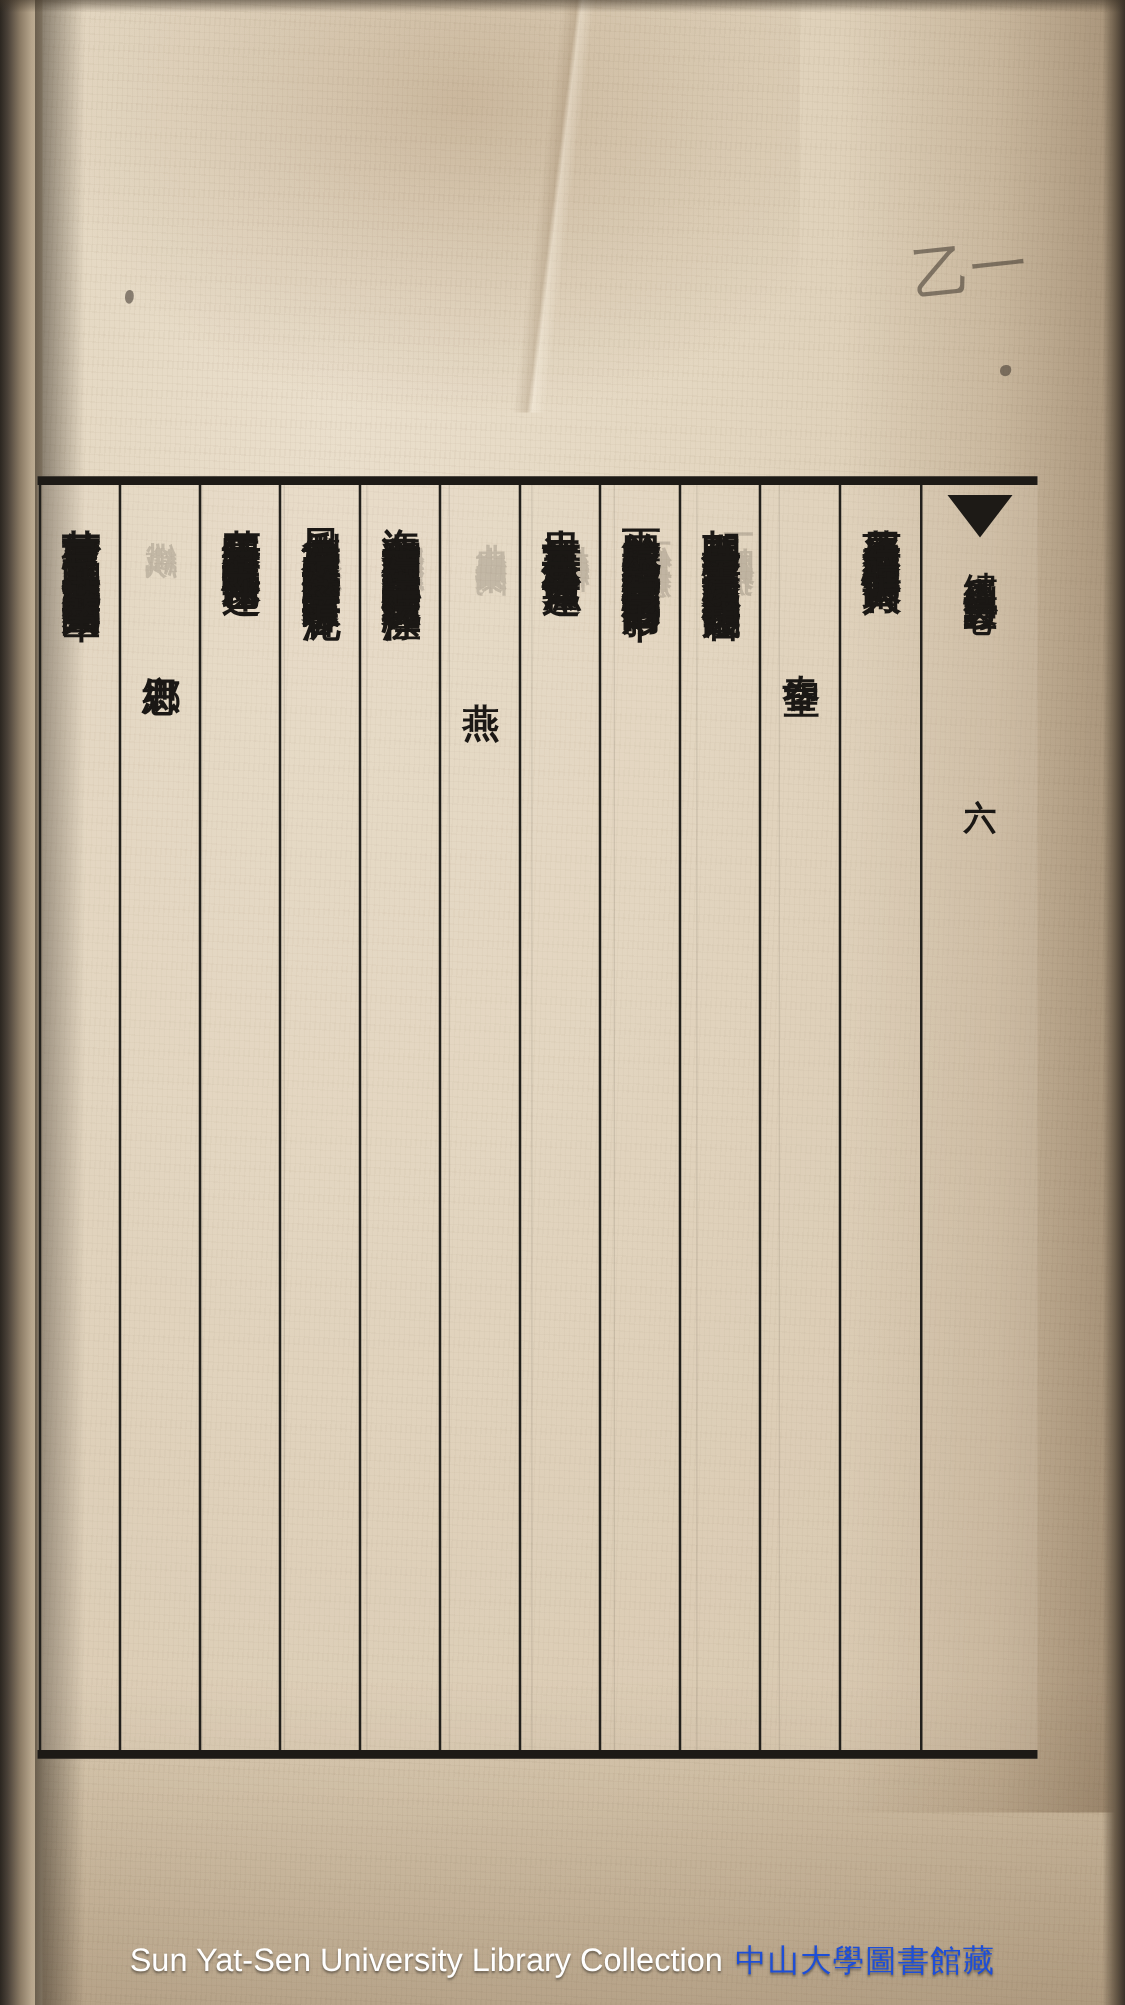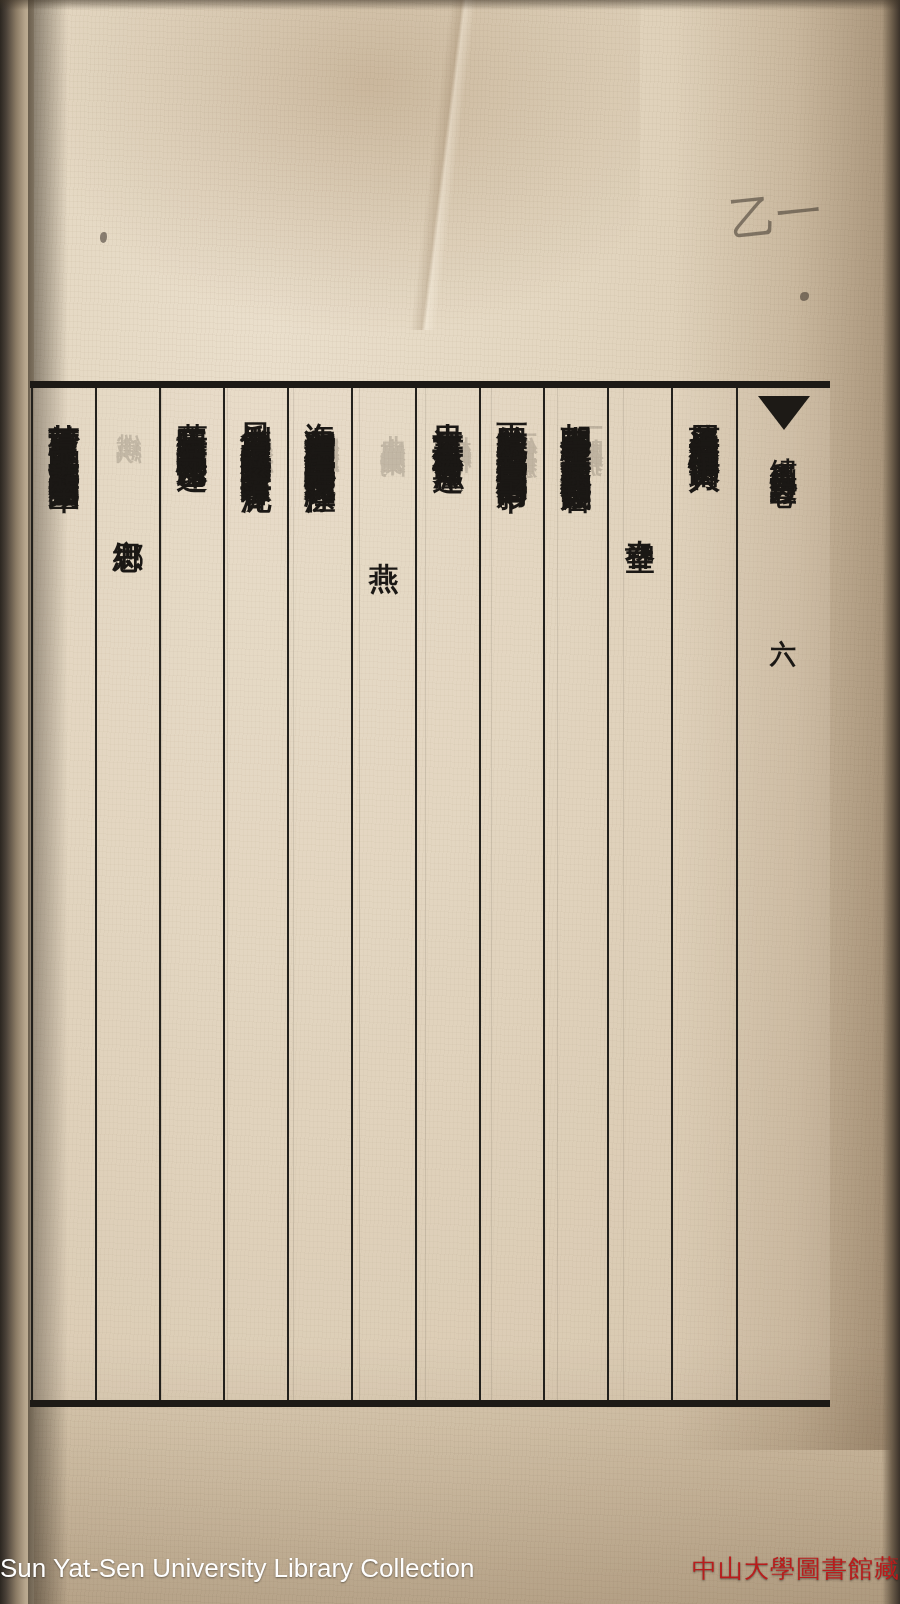--- a/index.html
+++ b/index.html
@@ -212,34 +212,34 @@
   }
 
   
   .footer {
     position: absolute;
     left: 0; bottom: 0;
     width: 900px;
     height: 72px;
     display: flex;
     align-items: center;
-    justify-content: space-between;
+    justify-content: center;
     gap: 10px;
     background: rgba(205,190,168,0.0);
   }
   .footer .fw-en {
     font-family: "Liberation Sans", sans-serif;
     font-size: 26px;
     color: #ffffff;
     text-shadow: 0 1px 2px rgba(0,0,0,0.45);
   }
   .footer .fw-zh {
     font-family: "DejaVu Sans", sans-serif;
     font-size: 25px;
-    color: #b91c1c;
+    color: #1d4ed8;
     text-shadow: 0 1px 2px rgba(0,0,0,0.45);
     letter-spacing: 1px;
   }
 </style>
 </head>
 <body>
 
 <div id="page">
 
   <div class="paper"></div>

